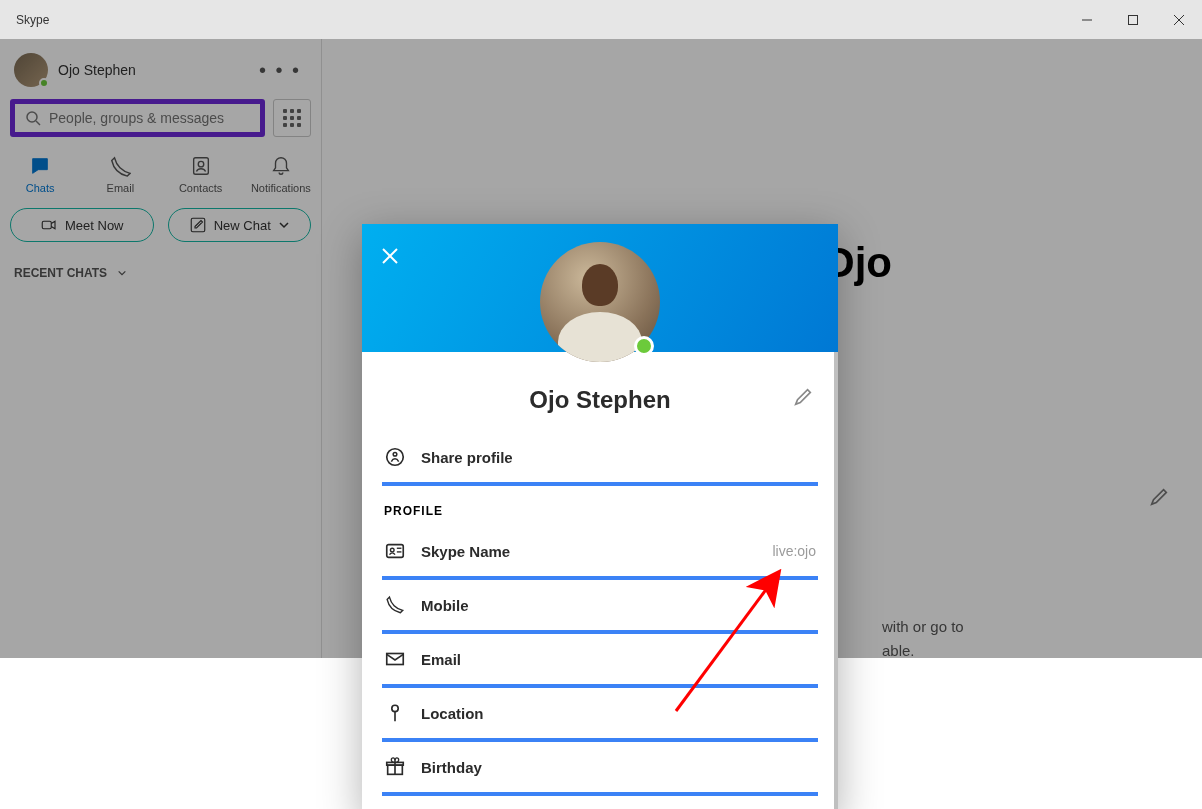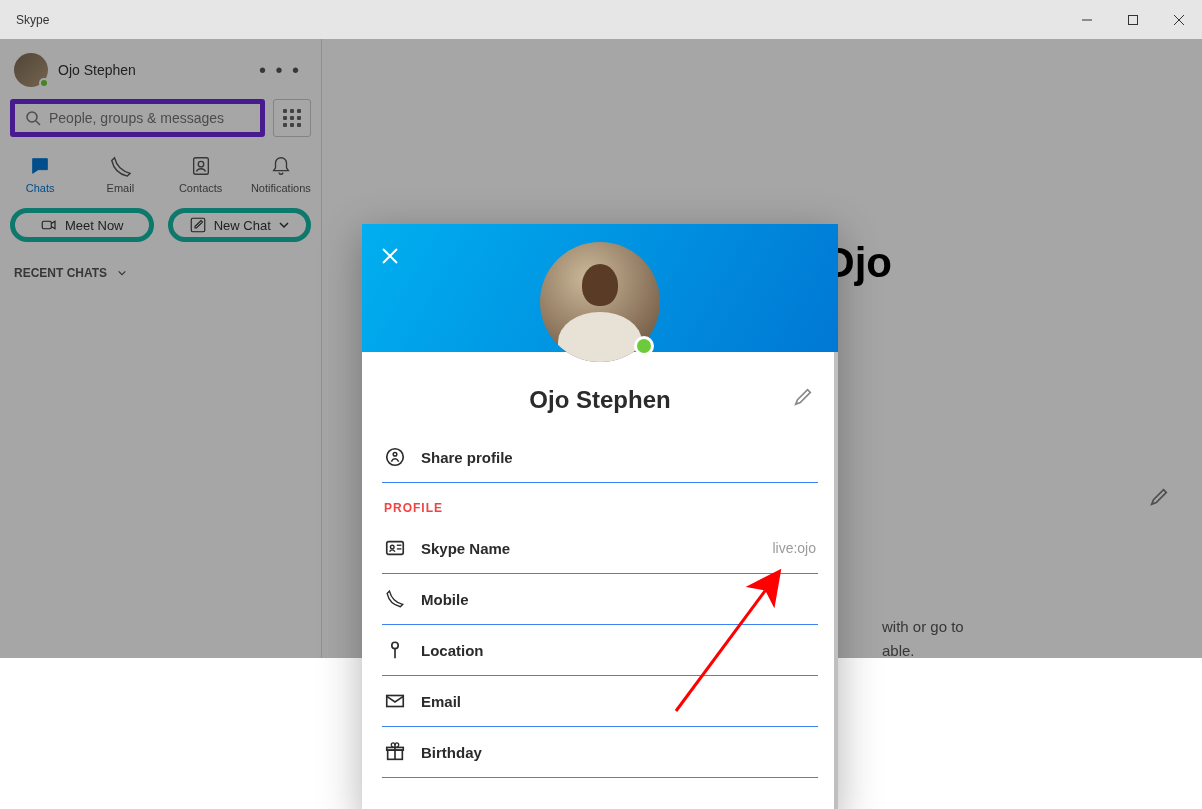--- a/index.html
+++ b/index.html
@@ -93,21 +93,21 @@
     width: 80px;
   }
   .sb-tab.active { color: #0078d4; }
   .sb-tab svg { stroke: #555; fill: none; }
   .sb-tab.active svg { stroke: #0078d4; fill: #0078d4; }
 
   .sb-btns {
     display: flex; gap: 14px; padding: 6px 10px 14px 10px;
   }
   .pill-btn {
-    flex: 1; height: 34px; border: 5px solid #14b8a6; border-radius: 17px;
+    flex: 1; height: 34px; border: 1px solid #14b8a6; border-radius: 17px;
     display: flex; align-items: center; justify-content: center;
     font-size: 13px; color: #333; gap: 7px;
   }
   .pill-btn svg { stroke: #333; }
 
   .sb-section-label {
     padding: 10px 14px; font-size: 12px; font-weight: 600; color: #555;
     display: flex; align-items: center; gap: 10px;
   }
 
@@ -190,30 +190,30 @@
     display: flex; align-items: center; justify-content: center;
     position: relative; padding: 10px 28px 18px 28px;
   }
   .modal-name { font-size: 24px; font-weight: 700; color: #2b2b2b; }
   .modal-edit { position: absolute; right: 24px; top: 10px; color: #888; }
 
   .modal-list { padding: 0 20px; }
   .modal-row {
     display: flex; align-items: center; gap: 15px;
     padding: 14px 2px;
-    border-bottom: 1px solid #3b82f6;
+    border-bottom: 4px solid #3b82f6;
     font-size: 15px; color: #2b2b2b; font-weight: 600;
   }
   .modal-row .row-label { flex: 1; }
   .modal-row .row-value { color: #9b9b9b; font-weight: 400; font-size: 14px; }
   .modal-row svg { stroke: #2b2b2b; fill: none; }
   .modal-section {
     padding: 18px 2px 8px 2px;
     font-size: 12px; font-weight: 700; letter-spacing: 1px;
-    color: #ef4444;
+    color: #000000;
   }
 
   
   .arrow-annot {
     position: absolute;
     left: 666px; top: 522px;
     pointer-events: none;
   }
 
 </style>
@@ -402,32 +402,32 @@
 
         <div class="modal-row">
           <svg width="22" height="22" viewBox="0 0 24 24">
             <path d="M6 3c1 4 3 8 6 11s7 5 11 6l-3 3c-9-2-15-8-17-17l3-3z" stroke-width="1.8" transform="scale(0.85) translate(1,1)"></path>
           </svg>
           <span class="row-label">Mobile</span>
         </div>
 
         <div class="modal-row">
           <svg width="22" height="22" viewBox="0 0 24 24">
+            <rect x="3" y="6" width="18" height="12" stroke-width="1.8"></rect>
+            <path d="M3 7l9 6 9-6" stroke-width="1.8"></path>
+          </svg>
+          <span class="row-label">Email</span>
+        </div>
+
+        <div class="modal-row">
+          <svg width="22" height="22" viewBox="0 0 24 24">
             <circle cx="12" cy="7" r="3.5" stroke-width="1.8"></circle>
             <line x1="12" y1="10.5" x2="12" y2="21" stroke-width="1.8"></line>
           </svg>
           <span class="row-label">Location</span>
-        </div>
-
-        <div class="modal-row">
-          <svg width="22" height="22" viewBox="0 0 24 24">
-            <rect x="3" y="6" width="18" height="12" stroke-width="1.8"></rect>
-            <path d="M3 7l9 6 9-6" stroke-width="1.8"></path>
-          </svg>
-          <span class="row-label">Email</span>
         </div>
 
         <div class="modal-row">
           <svg width="22" height="22" viewBox="0 0 24 24">
             <rect x="4" y="10" width="16" height="10" stroke-width="1.8"></rect>
             <rect x="3" y="7" width="18" height="3" stroke-width="1.8"></rect>
             <line x1="12" y1="7" x2="12" y2="20" stroke-width="1.8"></line>
             <path d="M12 7c-2 0-4-1-4-3 0-1 1-2 2-2 2 0 2 3 2 5zM12 7c2 0 4-1 4-3 0-1-1-2-2-2-2 0-2 3-2 5z" stroke-width="1.5"></path>
           </svg>
           <span class="row-label">Birthday</span>

